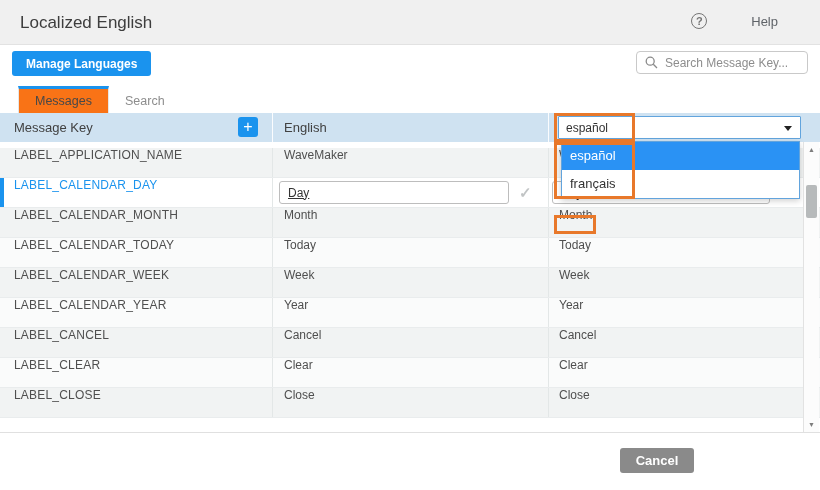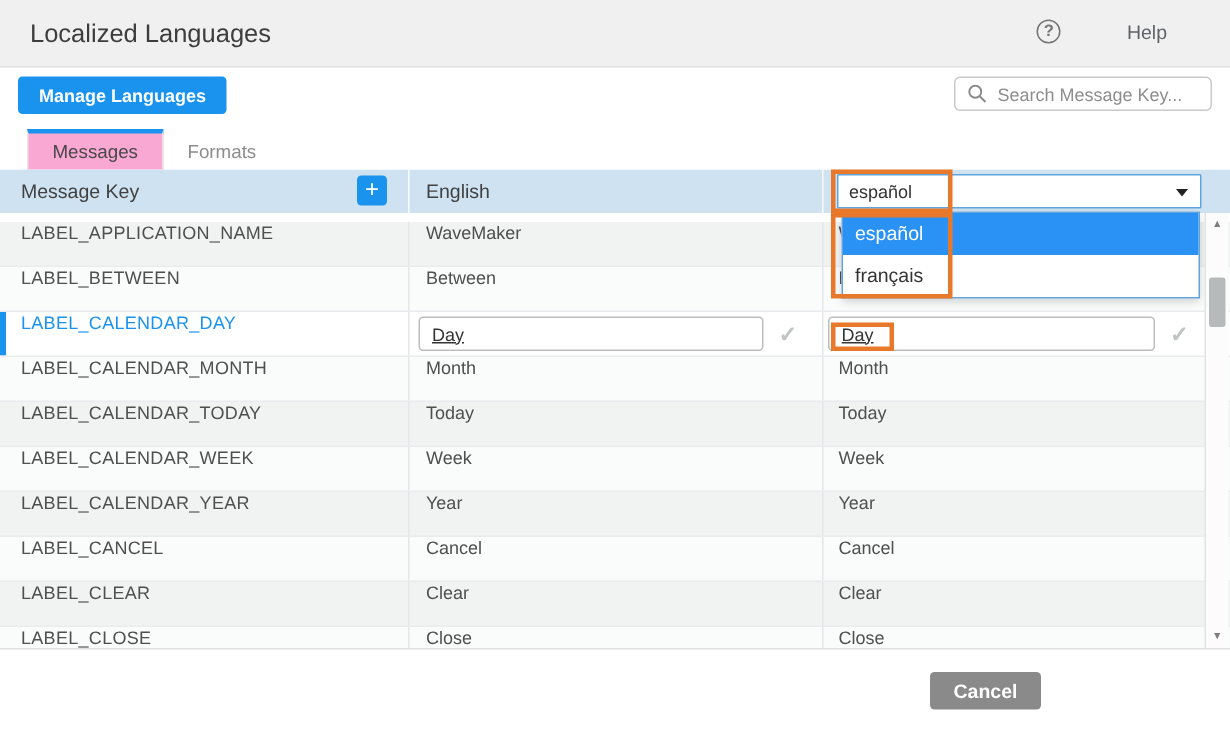--- a/index.html
+++ b/index.html
@@ -28,21 +28,21 @@
   .btn-manage{position:absolute;left:12px;top:51px;height:25px;padding:0 14px;font-size:12px;background:var(--accent-blue);}
   .search-wrap{position:absolute;right:12px;top:51px;width:172px;height:23px;}
   .search-wrap svg{position:absolute;left:9px;top:5px;}
   .search-input{width:100%;height:100%;border:1px solid #c9c9c9;border-radius:4px;padding:0 6px 0 28px;
                 font-size:12px;color:#6d28d9;font-family:inherit;outline:none;}
   .search-input::placeholder{color:#8d8d8d;}
 
   
   .tabs{position:absolute;left:18px;top:86px;height:27px;display:flex;}
   .tab{height:27px;padding:0 16px;font-size:12.5px;display:flex;align-items:center;cursor:pointer;color:#8d8d8d;border-top:3px solid transparent;}
-  .tab.active{background:#f9a8d4;color:#484848;border-top:3px solid var(--accent-blue);
+  .tab.active{background:#f97316;color:#484848;border-top:3px solid var(--accent-blue);
               border-left:1px solid #e6e6e6;border-right:1px solid #e6e6e6;}
 
   
   .table{position:absolute;left:0;top:113px;width:820px;height:320px;overflow:hidden;border-bottom:1px solid #e0e0e0;}
   .thead{display:flex;height:29px;background:var(--table-header-blue);font-size:13px;color:#414141;}
   .th{display:flex;align-items:center;position:relative;}
   .th-key{width:272px;padding-left:14px;}
   .th-en{width:276px;padding-left:11px;border-left:1px solid rgba(255,255,255,.9);}
   .th-lang{flex:1;border-left:1px solid rgba(255,255,255,.9);}
   .plus-btn{position:absolute;right:14px;top:4px;width:20px;height:20px;background:var(--accent-blue);
@@ -99,39 +99,39 @@
   
   .btn-cancel{position:absolute;left:620px;top:448px;width:74px;height:25px;font-size:13px;background:var(--cancel-button-gray);}
   .btn-save{position:absolute;left:716px;top:448px;width:87px;height:25px;font-size:13px;background:var(--accent-blue);}
 </style>
 </head>
 <body>
 
 <div class="app">
 
   <div class="titlebar">
-    <div class="title">Localized Languages</div>
+    <div class="title">Localized English</div>
     <div class="help">
       <span class="help-q"></span>
       <span class="help-label">Help</span>
     </div>
   </div>
 
   <button class="btn btn-manage">Manage Languages</button>
   <div class="search-wrap">
     <svg width="13" height="13" viewBox="0 0 13 13">
       <circle cx="5.2" cy="5.2" r="4" fill="none" stroke="#8a8a8a" stroke-width="1.3"></circle>
       <line x1="8.3" y1="8.3" x2="12" y2="12" stroke="#8a8a8a" stroke-width="1.3"></line>
     </svg>
     <input class="search-input" placeholder="Search Message Key..." style="">
   </div>
 
   <div class="tabs">
     <div class="tab active">Messages</div>
-    <div class="tab">Formats</div>
+    <div class="tab">Search</div>
   </div>
 
   <div class="table">
     <div class="thead">
       <div class="th th-key">
         <span>Message Key</span>
         <button class="plus-btn"></button>
       </div>
       <div class="th th-en">
         <span>English</span>
@@ -151,33 +151,20 @@
           </div>
     <div class="td td-en">
       <span class="val">WaveMaker</span>
 
     </div>
     <div class="td td-es">
       <span class="val">WaveMaker</span>
 
     </div>
   </div>
-        <div class="tr">
-    <div class="td td-key">
-            <span class="val">LABEL_BETWEEN</span>
-          </div>
-    <div class="td td-en">
-      <span class="val">Between</span>
-
-    </div>
-    <div class="td td-es">
-      <span class="val">Between</span>
-
-    </div>
-  </div>
         <div class="tr selected editing">
     <div class="td td-key">
             <span class="val">LABEL_CALENDAR_DAY</span>
           </div>
     <div class="td td-en">
 
       <span class="edit">
         <input value="Day" style="">
         <span class="check"></span>
       </span>

